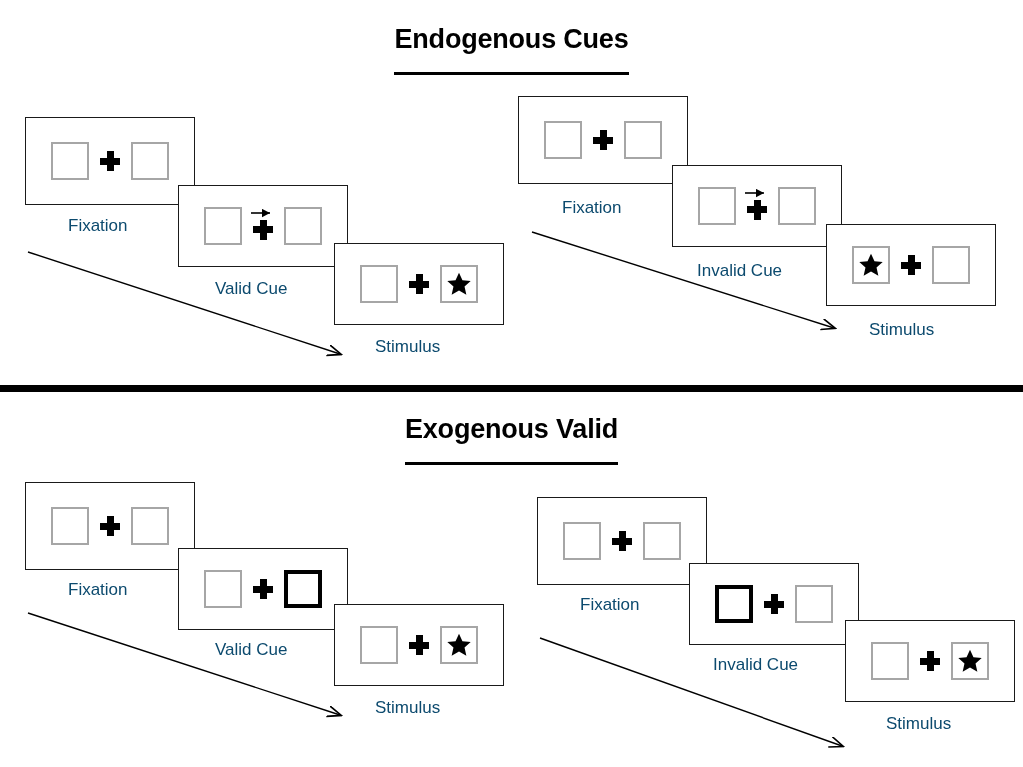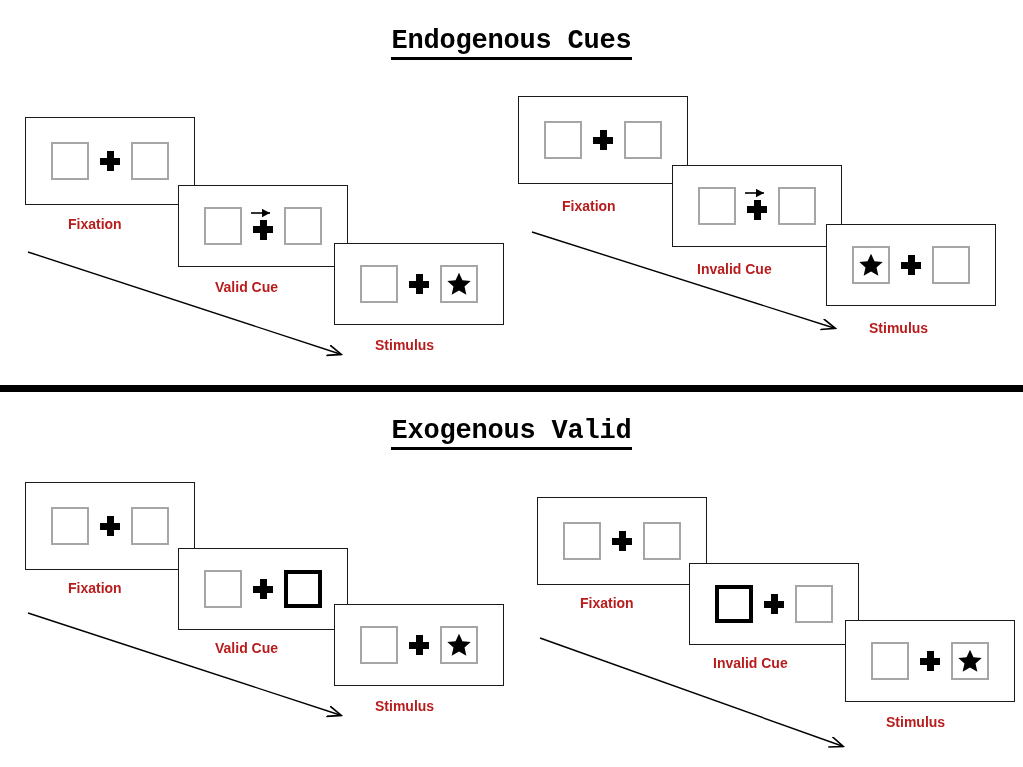--- a/index.html
+++ b/index.html
@@ -25,22 +25,21 @@
     position: absolute;
     width: 1023px;
     text-align: center;
     font-size: 27px;
     font-weight: bold;
     color: #000000;
     letter-spacing: -0.2px;
   }
   .section-title span {
     border-bottom: 3px solid #000000;
-    padding-bottom: 1px;
-    font-family: Liberation Mono, monospace;
+    padding-bottom: 18px;
   }
 
   .divider {
     position: absolute;
     left: 0;
     width: 1023px;
     height: 7px;
     background: #000000;
   }
 
@@ -128,23 +127,23 @@
   
   .star {
     width: 26px;
     height: 26px;
     display: block;
   }
 
   
   .panel-label {
     position: absolute;
-    font-size: 14px;
-    font-weight: bold;
-    color: #b91c1c;
+    font-size: 17px;
+    font-weight: normal;
+    color: #0c4a6e;
     white-space: nowrap;
   }
 
   
   .time-arrow {
     position: absolute;
     overflow: visible;
   }
 </style>
 </head>

